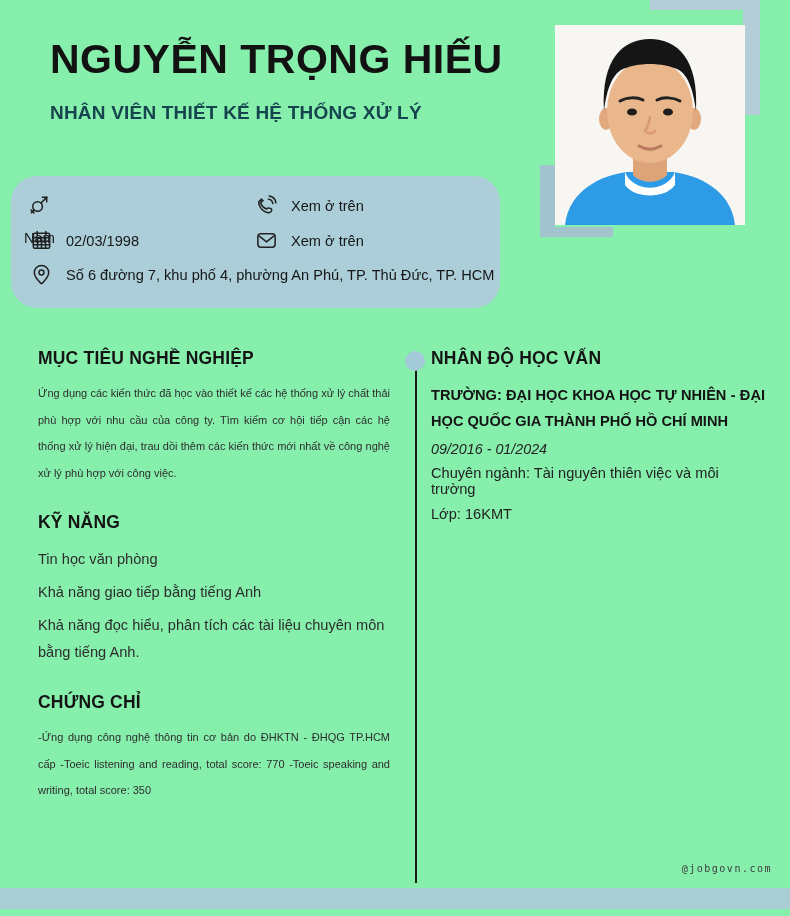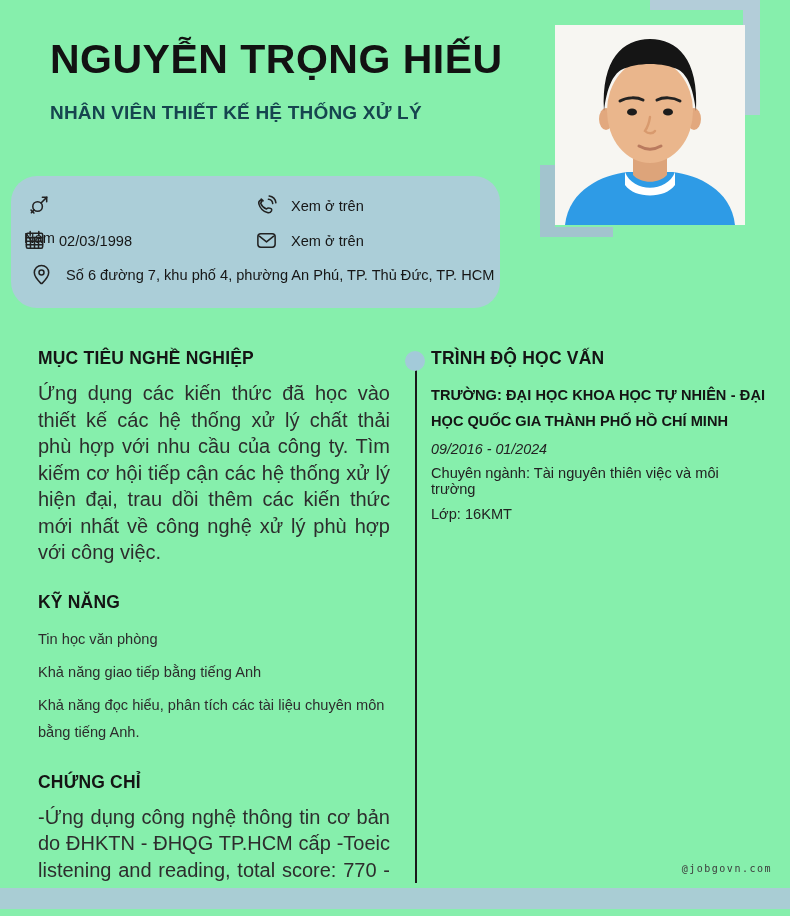--- a/index.html
+++ b/index.html
@@ -39,39 +39,39 @@
     background:var(--accent,#abced8); border-radius:26px;
   }
   .contact-item{
     position:absolute; display:flex; align-items:center; gap:13px;
     font-size:14.6px; color:#161616; white-space:nowrap;
   }
   .contact-item .ico{ width:23px; height:23px; flex:0 0 auto; color:#222; }
   .contact-item .ico svg{ display:block; width:100%; height:100%; }
   .ci-gender  { left:13px;  top:18px;flex-direction:column; }
   .ci-phone   { left:244px; top:18px; }
-  .ci-birthday{ left:12px;  top:53px;text-align:center; }
+  .ci-birthday{ left:19px;  top:53px;text-align:center; }
   .ci-email   { left:244px; top:53px; }
   .ci-address { left:19px;  top:87px; }
   
   .col-left { position:absolute; left:38px;  top:348px; width:352px; }
   .col-right{ position:absolute; left:431px; top:348px; width:334px; }
   .divider-line{
     position:absolute; left:415px; top:370px; width:2px; height:513px;
     background:#1a1a1a;
   }
   .timeline-bullet{
     position:absolute; left:405px; top:351px; width:20px; height:20px;
     border-radius:50%; background:var(--bullet,#a3cad9);
   }
   h2{
     font-size:17.5px; font-weight:800; letter-spacing:.2px; color:#141414;
   }
   .body-text{
-    margin-top:11px; font-size:20px; line-height:26.5px; color:#2d2d2d;
+    margin-top:11px; font-size:11px; line-height:26.5px; color:#2d2d2d;
     text-align:justify;
   }
   .section{ margin-top:26px; }
   .skill-line{ font-size:14.6px; line-height:27px; color:#2d2d2d; margin-top:6px; }
   .skill-line:first-of-type{ margin-top:13px; }
   .edu-school{
     margin-top:13px; font-size:14.6px; font-weight:700; line-height:26px;
     color:#141414; text-align:justify;
   }
   .edu-period{ margin-top:7px; font-size:14.3px; font-style:italic; color:#222; }
@@ -196,21 +196,21 @@
     </section>
 
     <section class="section">
       <h2>CHỨNG CHỈ</h2>
       <p class="body-text">-Ứng dụng công nghệ thông tin cơ bản do ĐHKTN - ĐHQG TP.HCM cấp -Toeic listening and reading, total score: 770 -Toeic speaking and writing, total score: 350</p>
     </section>
   </div>
 
   <div class="col-right">
     <section>
-      <h2>TRÌNH ĐỘ HỌC VẤN</h2>
+      <h2>NHÂN ĐỘ HỌC VẤN</h2>
       <p class="edu-school">TRƯỜNG: ĐẠI HỌC KHOA HỌC TỰ NHIÊN - ĐẠI HỌC QUỐC GIA THÀNH PHỐ HỒ CHÍ MINH</p>
       <p class="edu-period">09/2016 - 01/2024</p>
       <p class="edu-major">Chuyên ngành: Tài nguyên thiên việc và môi trường</p>
       <p class="edu-class">Lớp: 16KMT</p>
     </section>
   </div>
 
   <div class="watermark">@jobgovn.com</div>
   <div class="footer-bar"></div>
 

